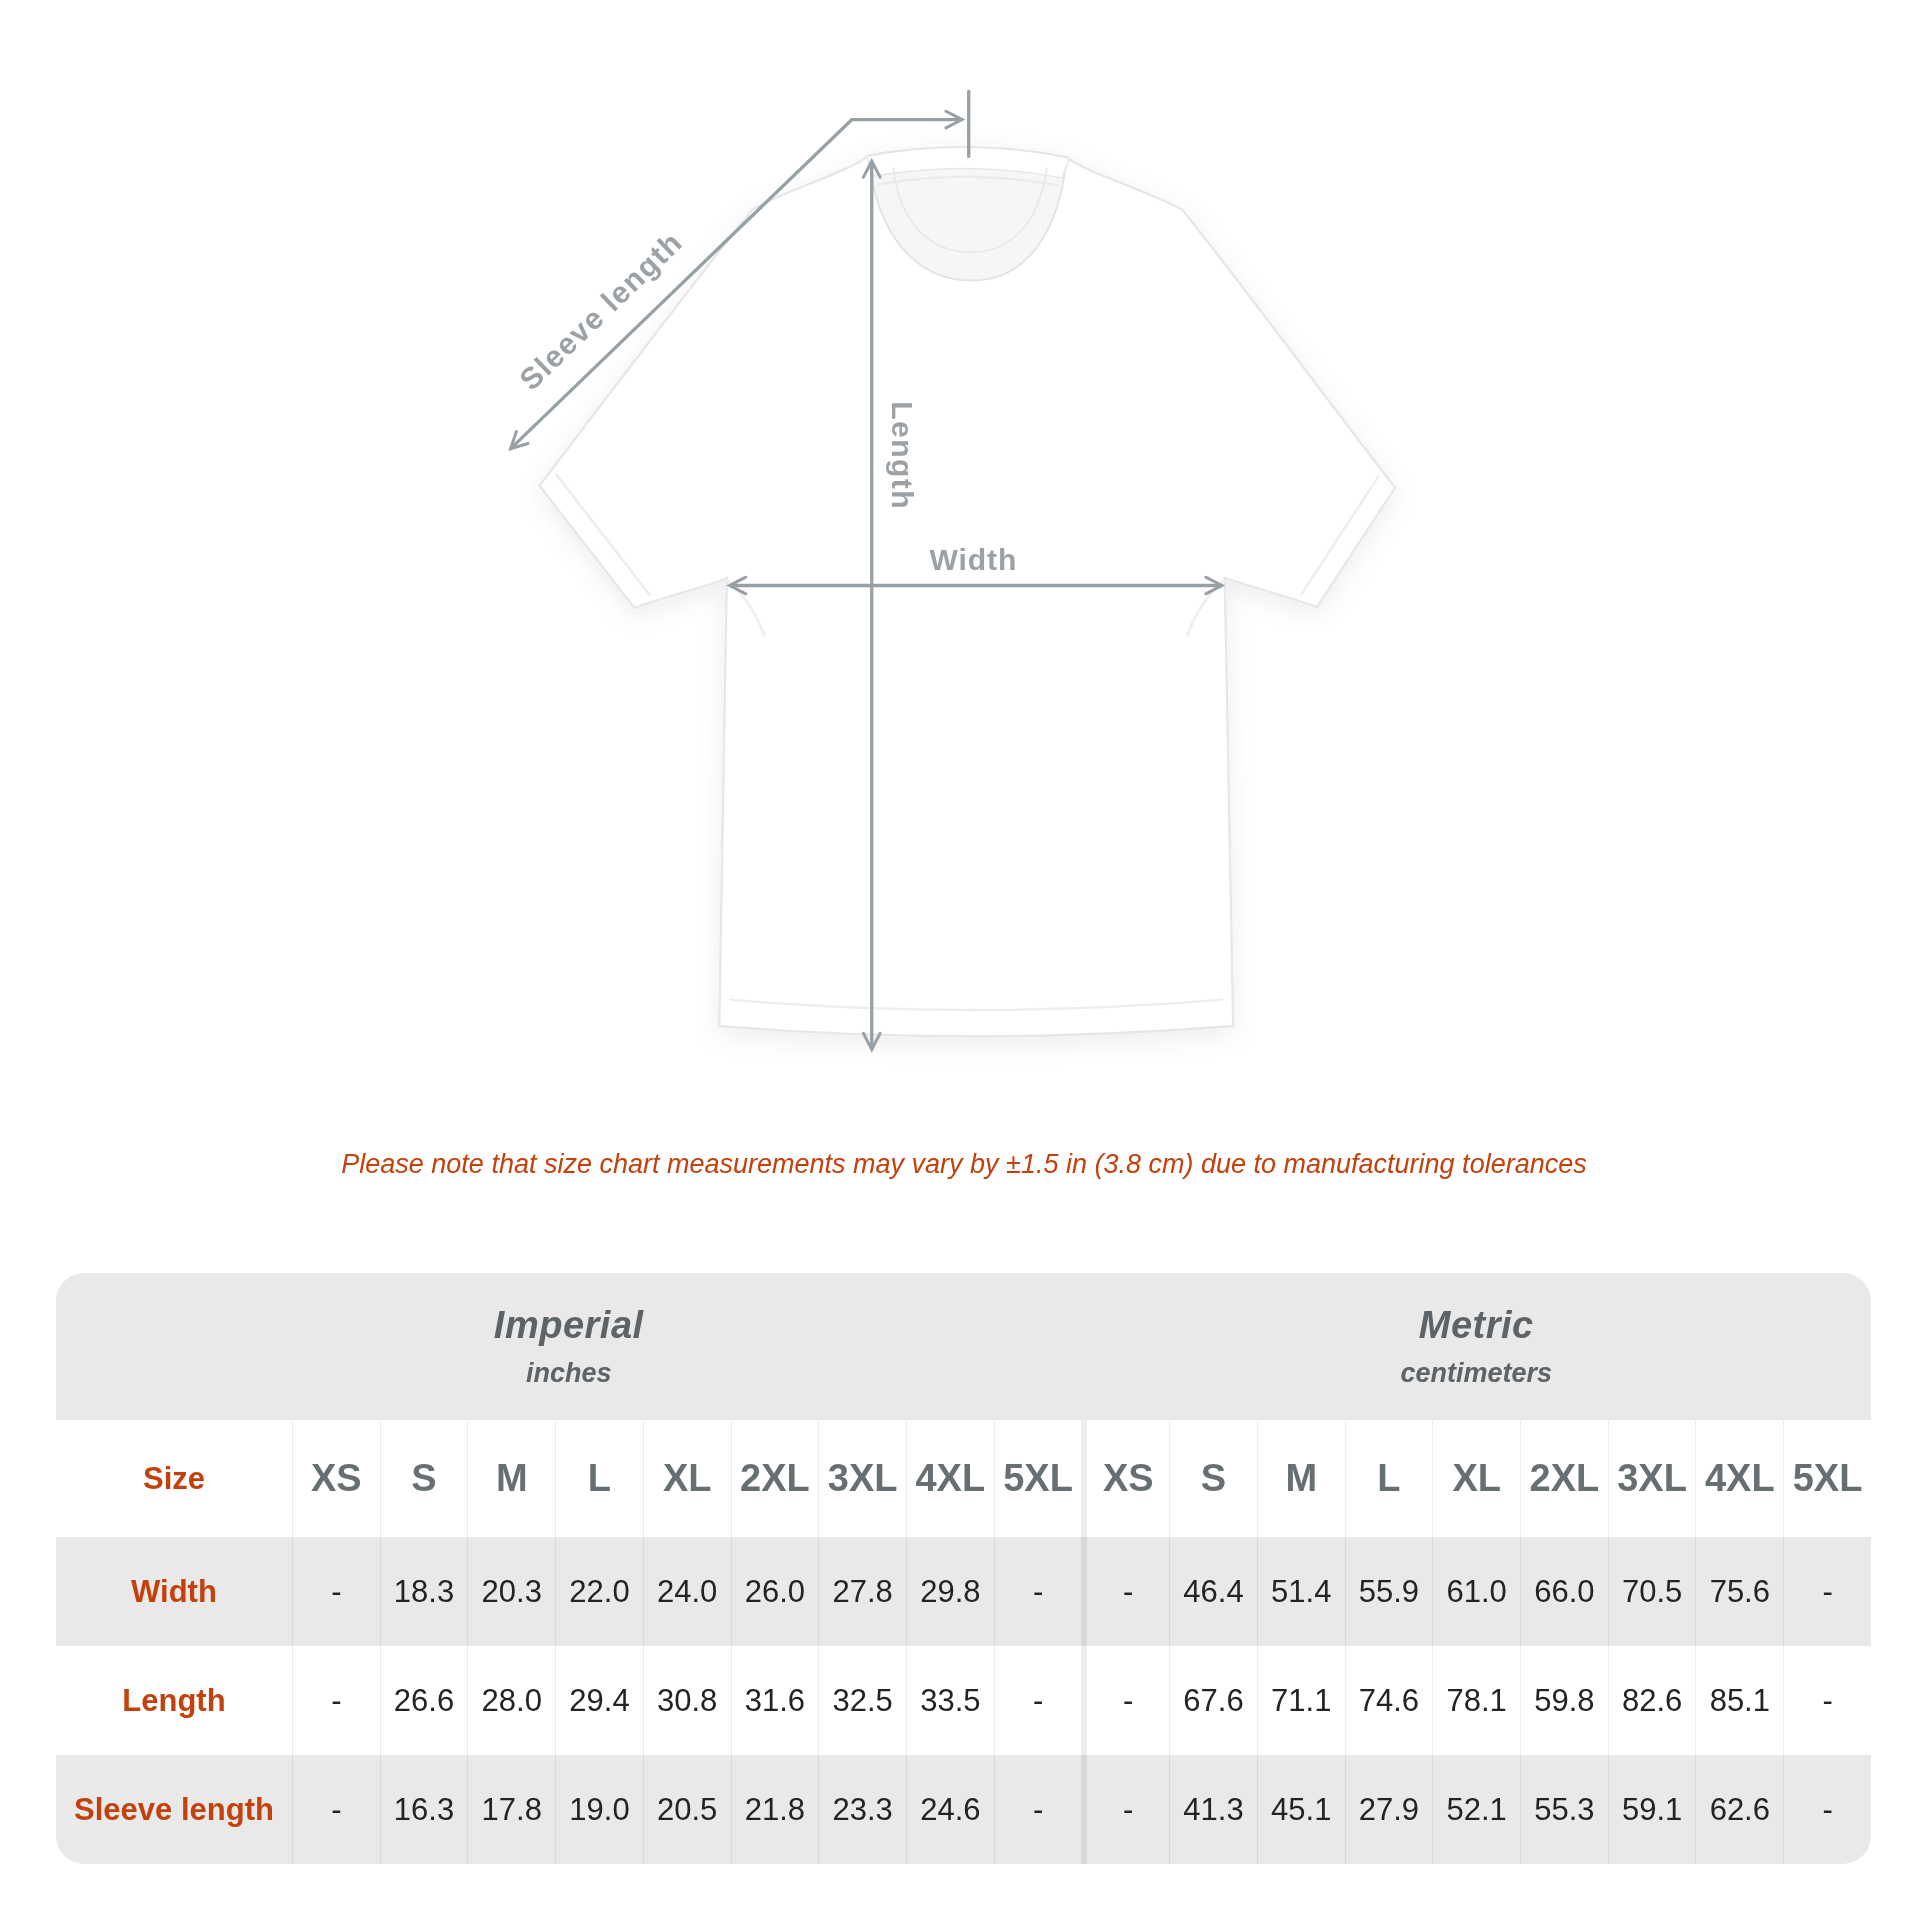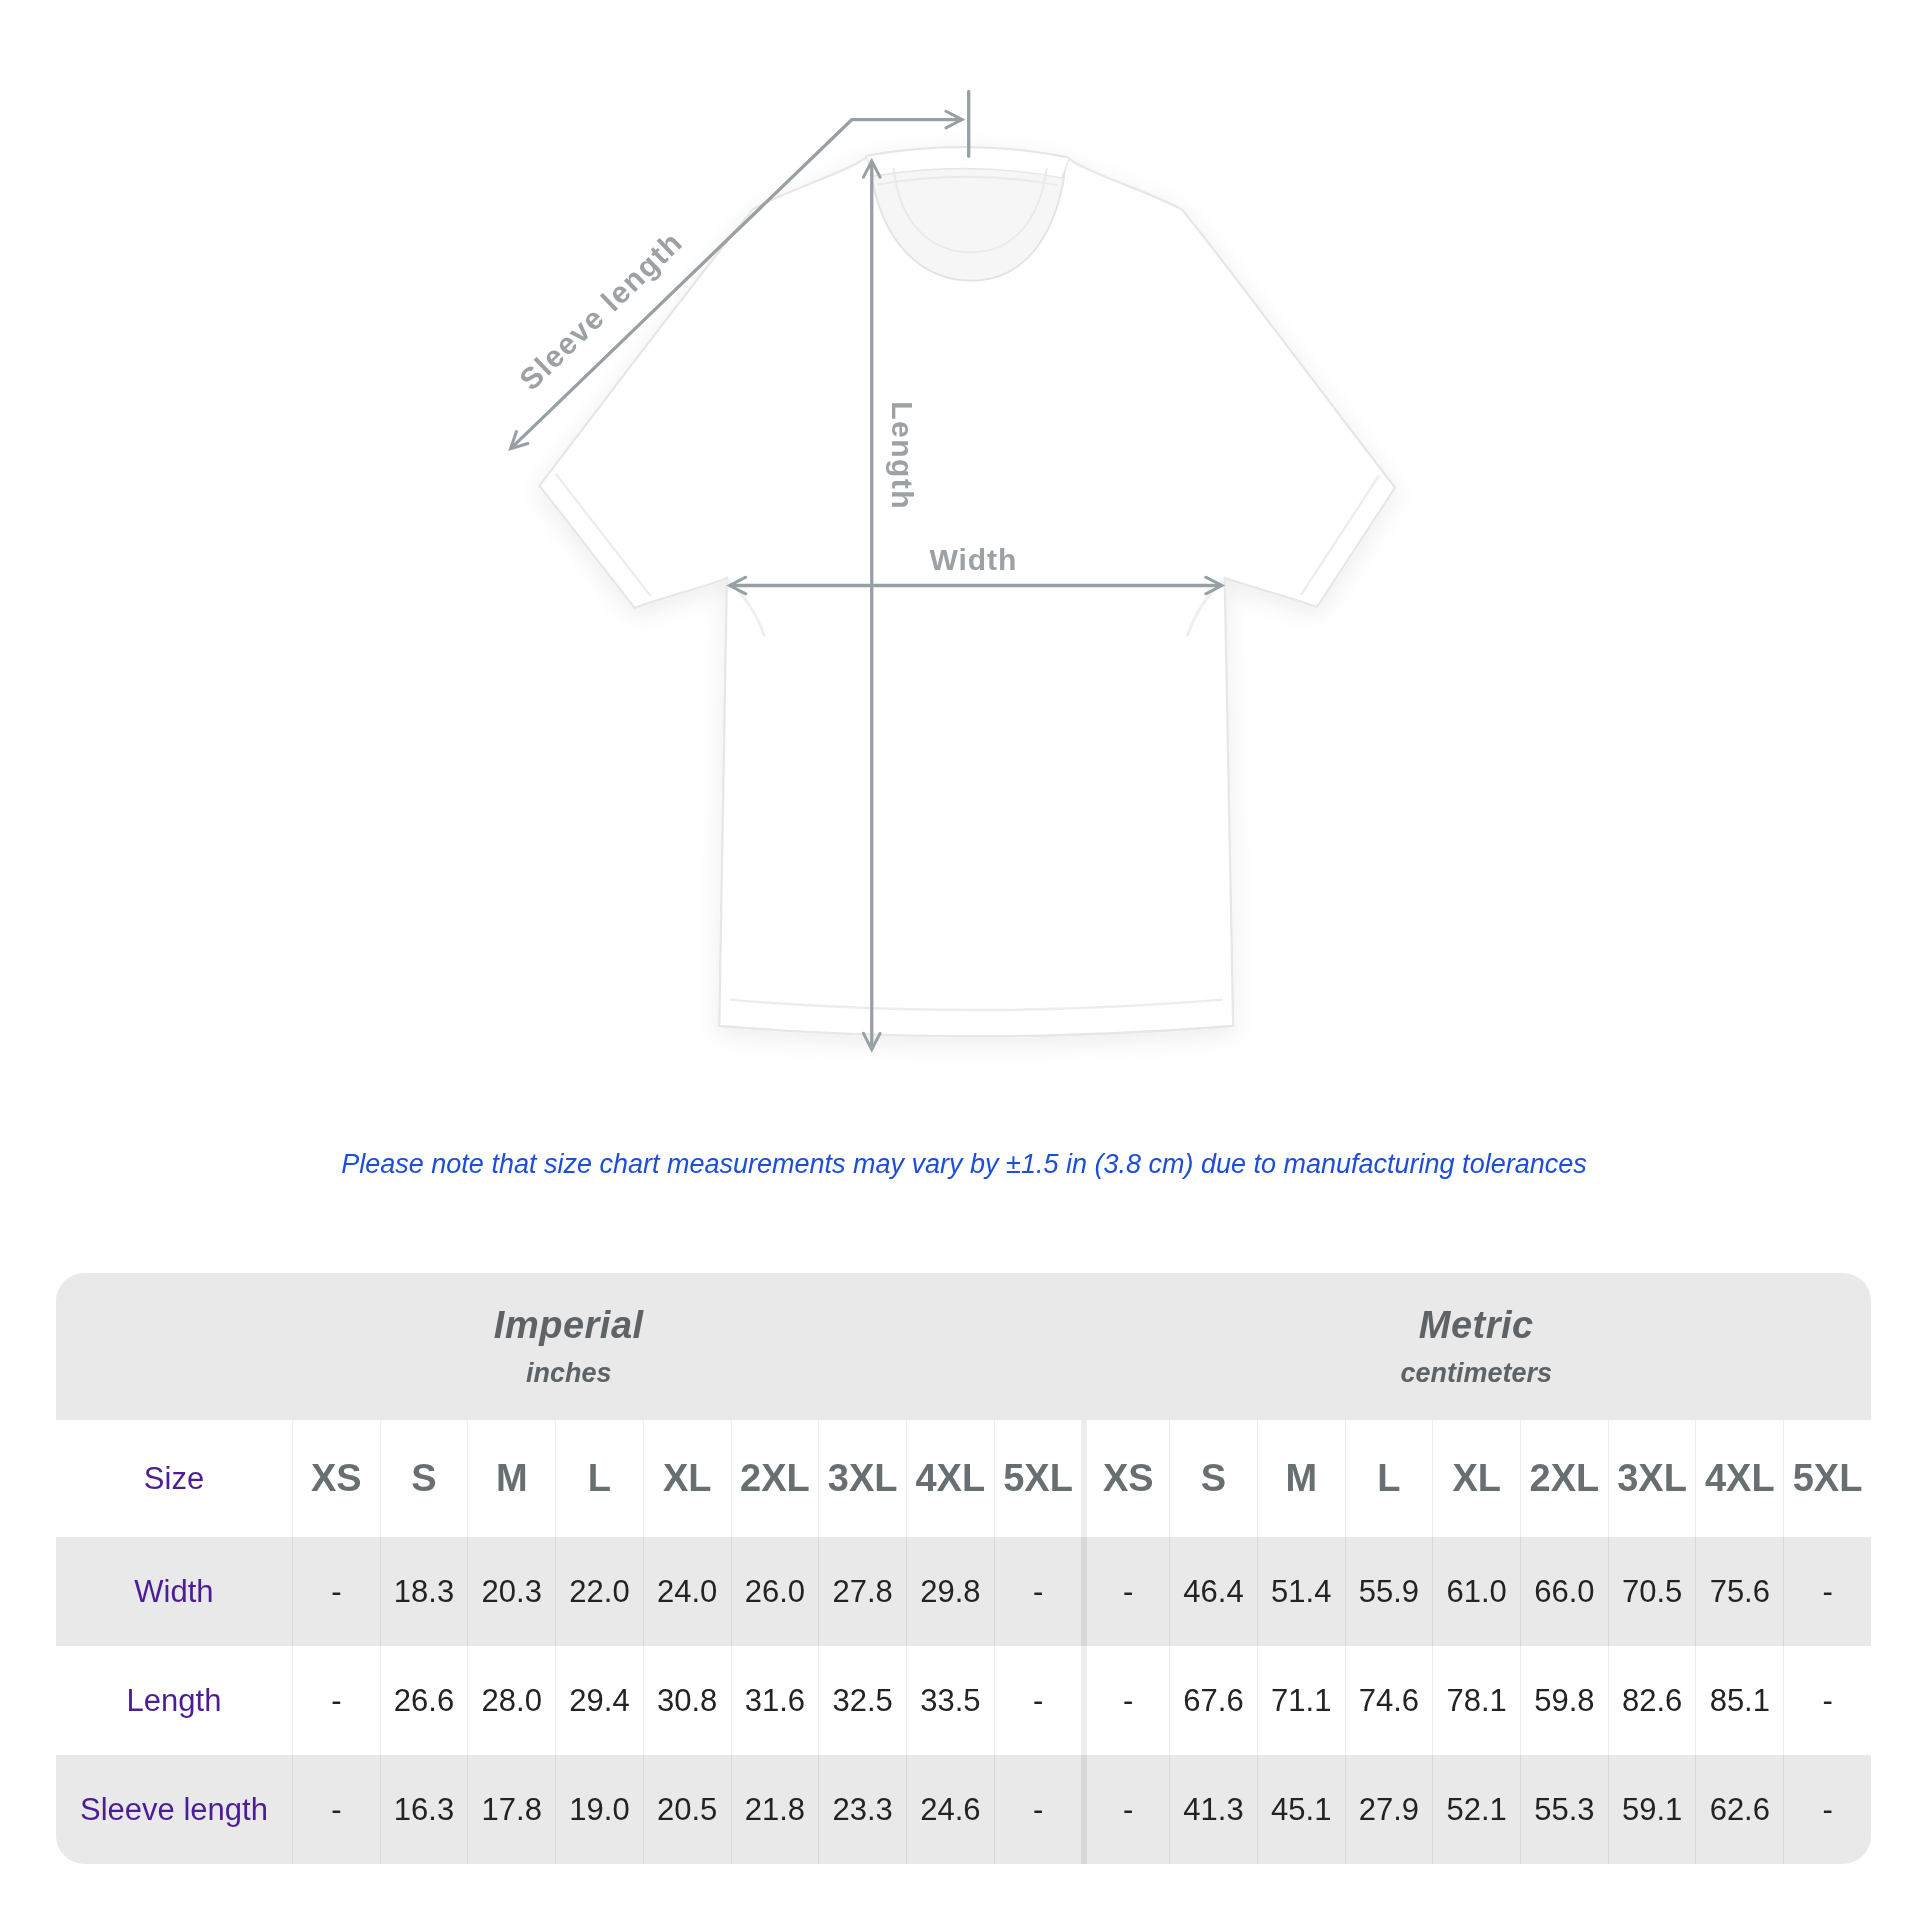--- a/index.html
+++ b/index.html
@@ -5,35 +5,35 @@
   html,body{margin:0;padding:0;background:#ffffff;}
   .page{
     position:relative;width:1928px;height:1928px;background:#ffffff;overflow:hidden;
     font-family:"Liberation Sans",sans-serif;
   }
   
   .diagram{position:absolute;left:0;top:0;width:1928px;height:1139px;}
   
   .title-block{position:absolute;left:0;top:1132px;width:1928px;text-align:center;}
   .title-block h1{margin:0;font-size:45px;font-weight:bold;color:#2e3032;letter-spacing:0.5px;}
-  .title-block p{margin:17px 0 4px 0;font-size:27px;font-style:italic;color:#1d4ed8;}
+  .title-block p{margin:17px 0 4px 0;font-size:27px;font-style:italic;color:#c2410c;}
   
   .table-wrap{
     position:absolute;left:56px;top:1273px;width:1815px;height:591px;
     border-radius:28px;overflow:hidden;background:#ffffff;
   }
   table.size-table{width:100%;height:100%;border-collapse:separate;border-spacing:0;table-layout:fixed;}
   tr.band-row{height:147px;}
   tr.size-row{height:117px;}
   tr.data-row{height:109px;}
   th,td{vertical-align:middle;text-align:center;padding:0;}
   th.band{background:#e9e9e9;}
   .band-title{font-size:38px;font-weight:bold;font-style:italic;color:#5d6367;letter-spacing:0.5px;}
   .band-sub{margin-top:11.3px;font-size:27px;font-style:italic;color:#5d6367;}
-  .row-label{font-size:31px;font-weight:normal;color:#4c1d95;}
+  .row-label{font-size:31px;font-weight:bold;color:#c2410c;}
   th.size-col{font-size:38px;font-weight:bold;color:#686f73;}
   td.val{font-size:31px;color:#212325;}
   .cell{border-left:1.9px solid rgba(0,0,0,0.07);}
   .metric-start{border-left:6.6px solid rgba(0,0,0,0.07);}
   tr.stripe td{background:#e9e9e9;}
 </style>
 </head>
 <body>
 
 <div class="page">

